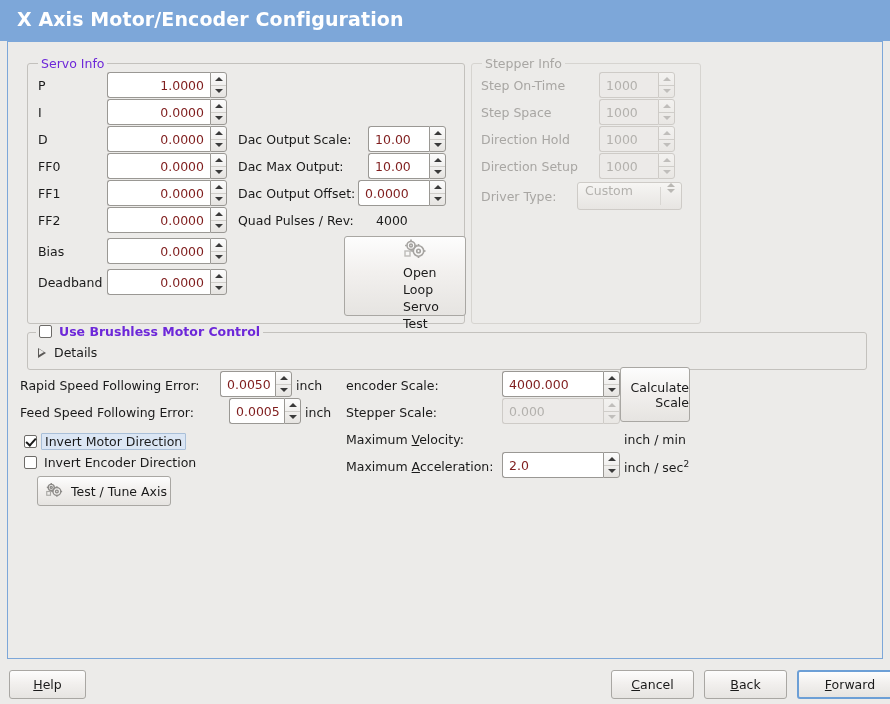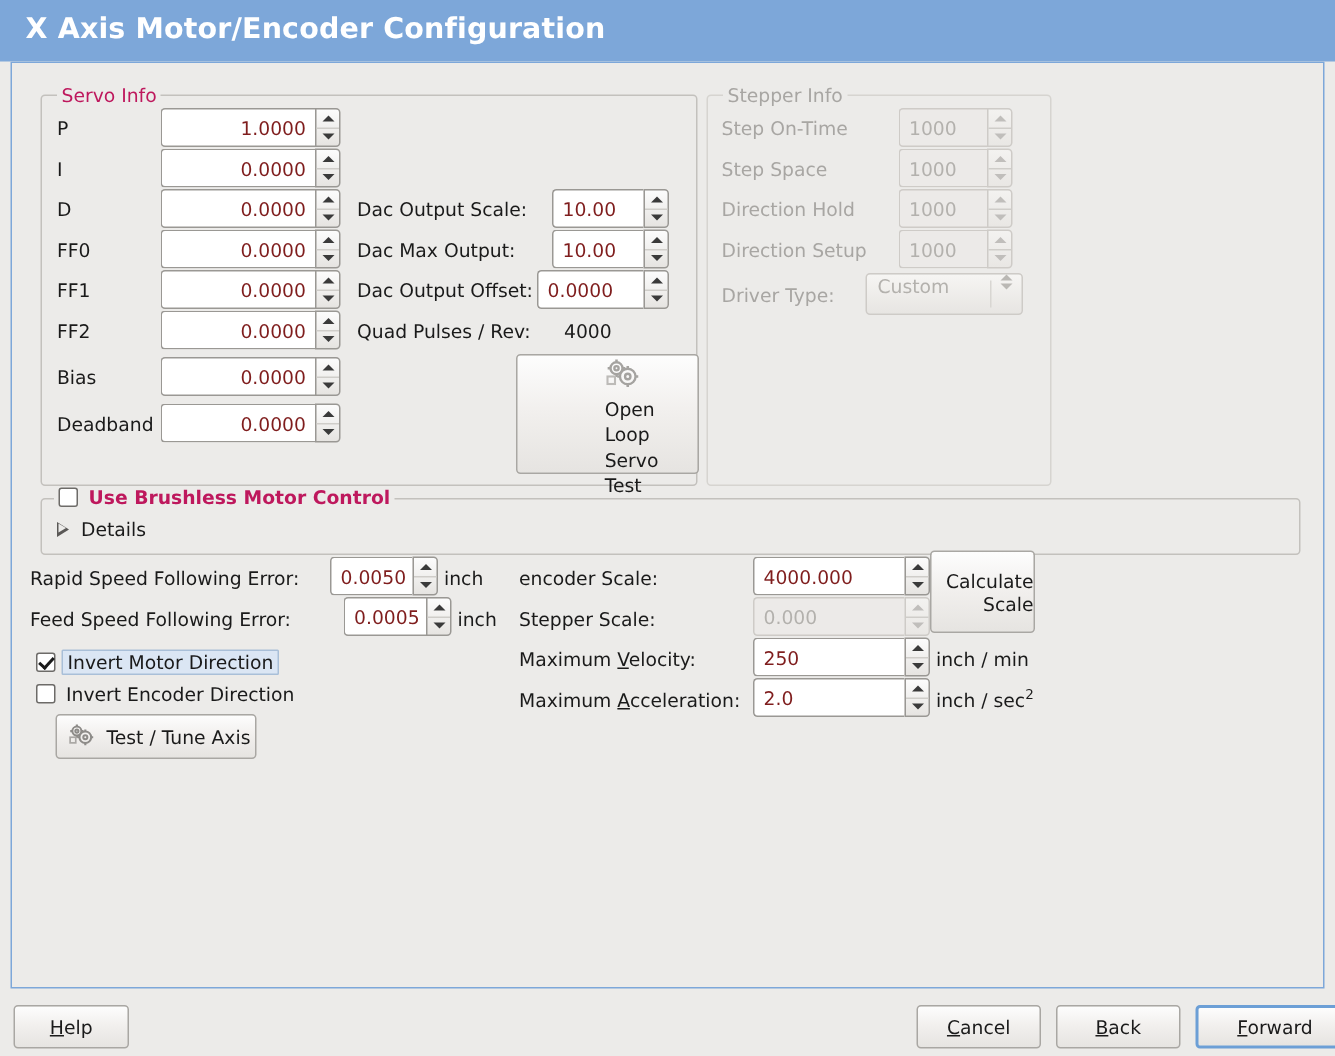--- a/index.html
+++ b/index.html
@@ -37,21 +37,21 @@
   
   .frame {
     position: absolute;
     border: 1px solid #c3c1bd;
     border-radius: 3px;
     box-sizing: border-box;
   }
   .frame > .frame-label {
     position: absolute; top: -8px; left: 10px;
     background: #ecebe9; padding: 0 3px;
-    font-size: 12.5px; color: #be185d; white-space: nowrap;
+    font-size: 12.5px; color: #6d28d9; white-space: nowrap;
   }
   .frame.disabled > .frame-label { color: #a8a6a3; }
   .frame.disabled { border-color: #d6d4d0; }
 
   .lbl { position: absolute; white-space: nowrap; font-size: 12.5px; color: #1a1a1a; }
   .lbl.dim { color: #a8a6a3; }
 
   
   .spin { position: absolute; display: flex; align-items: stretch; height: 26px; }
   .spin .entry {
@@ -559,33 +559,20 @@
           </div>
         </div>
     </div>
 
     <div class="btn" style="left:612px; top:325px; width:70px; height:55px; flex-direction:column; align-items:flex-end; justify-content:center; padding-left:6px;">
       <span>Calculate</span>
       <span>Scale</span>
     </div>
 
     <div class="lbl" style="left:338px; top:390px;"><span>Maximum </span><span class="underline">V</span><span>elocity:</span></div>
-    <div class="spin lalign" style="left:494px; top:383px; width:118px;">
-      <div class="entry">
-          <span>250</span>
-        </div>
-      <div class="stepper">
-          <div class="half">
-            <i class="arr up"></i>
-          </div>
-          <div class="half">
-            <i class="arr dn"></i>
-          </div>
-        </div>
-    </div>
     <div class="lbl" style="left:616px; top:390px;">inch / min</div>
 
     <div class="lbl" style="left:338px; top:417px;"><span>Maximum </span><span class="underline">A</span><span>cceleration:</span></div>
     <div class="spin lalign" style="left:494px; top:410px; width:118px;">
       <div class="entry">
           <span>2.0</span>
         </div>
       <div class="stepper">
           <div class="half">
             <i class="arr up"></i>

